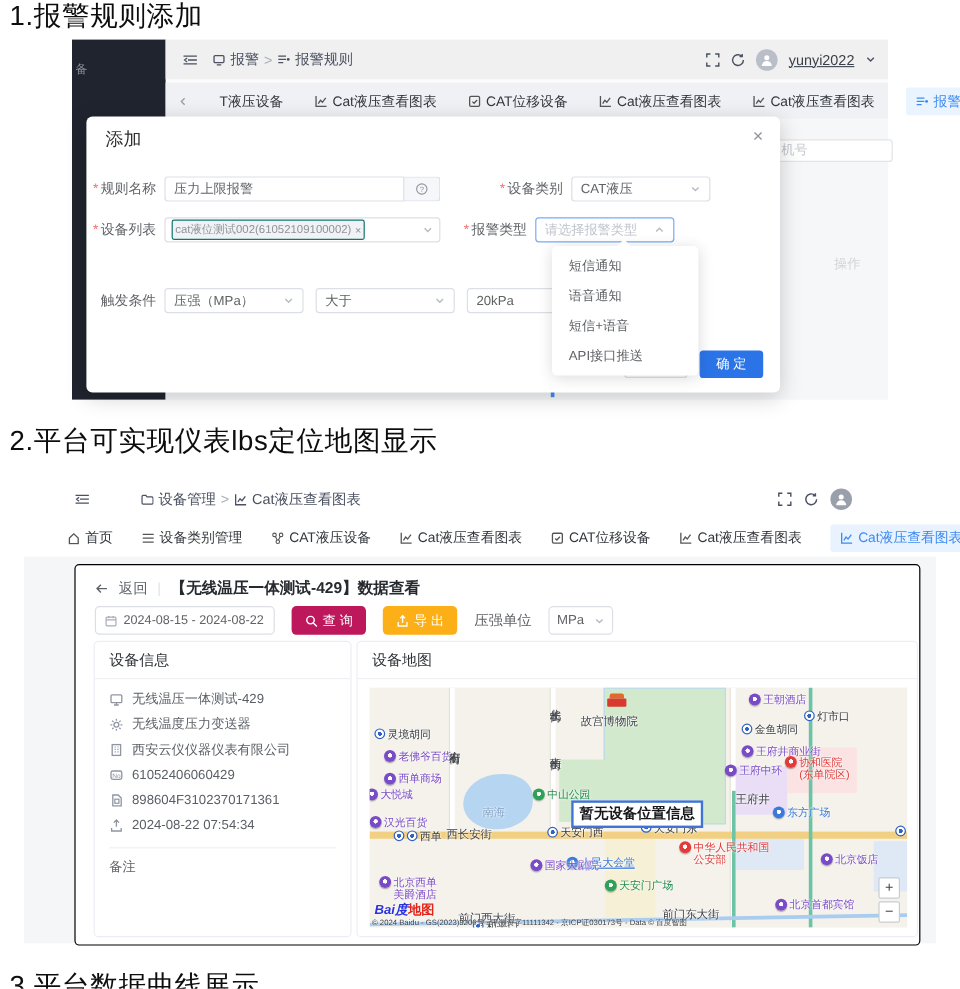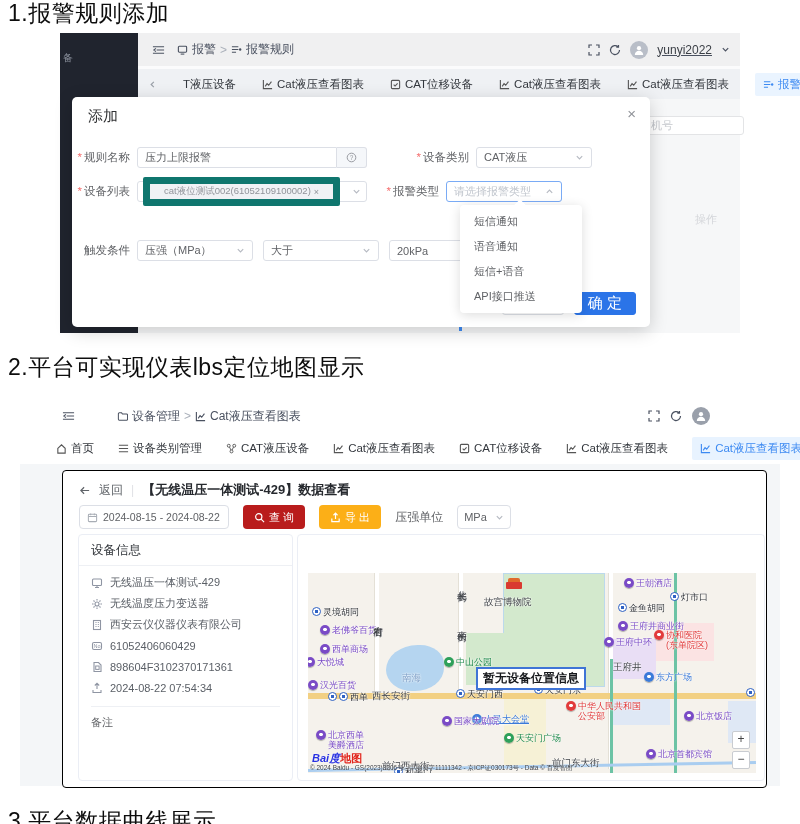--- a/index.html
+++ b/index.html
@@ -37,33 +37,33 @@
   .m-row{position:absolute;left:0;display:flex;align-items:center;height:21px;}
   .r1{top:50px;} .r2{top:84px;} .r3{top:113px;} .r4{top:143px;}
   .m-lab{width:58px;text-align:right;color:#606266;font-size:11.5px;flex:none;margin-right:7px;white-space:nowrap;}
   .star{color:#f56c6c;margin-right:2px;}
   .ctrl{height:21px;border:1px solid #dcdfe6;border-radius:3px;background:#fff;display:flex;align-items:center;
         font-size:11px;color:#606266;padding:0 7px;box-sizing:border-box;position:relative;}
   .chev{margin-left:auto;color:#b6bac2;display:inline-flex;}
   .append{height:21px;width:30px;border:1px solid #dcdfe6;border-left:none;border-radius:0 3px 3px 0;background:#f5f7fa;
           display:flex;align-items:center;justify-content:center;box-sizing:border-box;color:#909399;}
   .noleft{border-radius:3px 0 0 3px;}
-  .tag{background:#f0f2f5;border:7px solid #0f766e;border-radius:2px;color:#909399;font-size:9.5px;
-       padding:1px 14px;display:inline-flex;align-items:center;gap:3px;white-space:nowrap;}
+  .tag{background:#f0f2f5;border:1px solid #0f766e;border-radius:2px;color:#909399;font-size:9.5px;
+       padding:1px 2px;display:inline-flex;align-items:center;gap:3px;white-space:nowrap;}
   .tag i{font-style:normal;color:#909399;font-size:9px;}
   .focusblue{border-color:#7aabf5;}
   .placeholder{color:#bfc4cc;}
   .blurmask{width:66px;height:9px;background:#c7cad0;border-radius:2px;filter:blur(2px);}
   .counter{position:absolute;right:6px;font-size:10px;color:#c0c4cc;}
   .dropdown{position:absolute;left:388px;top:108px;width:122px;background:#fff;border-radius:4px;z-index:6;
             box-shadow:0 2px 12px rgba(0,0,0,.14);padding:4px 0;}
   .dropdown:before{content:"";position:absolute;top:-4px;left:56px;width:8px;height:8px;background:#fff;transform:rotate(45deg);}
   .dd-item{padding:5px 14px;font-size:11px;color:#606266;cursor:pointer;}
   .m-foot{position:absolute;right:14px;bottom:12px;display:flex;gap:10px;}
-  .btn{height:23px;padding:0 13px;border-radius:3px;font-size:15px;display:flex;align-items:center;cursor:pointer;box-sizing:border-box;}
+  .btn{height:23px;padding:0 13px;border-radius:3px;font-size:11px;display:flex;align-items:center;cursor:pointer;box-sizing:border-box;}
   .btn.plain{border:1px solid #dcdfe6;color:#606266;background:#fff;}
   .btn.primary{background:#2b74e8;color:#fff;border:1px solid #2b74e8;}
 
   
   .shot2{position:absolute;left:20px;top:400px;width:760px;height:386px;background:#fff;}
   .s2-head{position:absolute;left:0;top:0;right:0;height:32px;background:#fff;display:flex;align-items:center;
            font-size:12px;color:#4a5160;}
   .s2-head .crumb{display:flex;align-items:center;gap:4px;margin-left:42px;}
   .s2-right{margin-left:auto;display:flex;align-items:center;gap:10px;margin-right:70px;}
   .s2-tabs{position:absolute;left:0;top:32px;right:0;height:32px;background:#fff;display:flex;align-items:center;
@@ -71,21 +71,21 @@
   .s2-tabs .tab.active{background:#e8f3ff;}
   .s2-content{position:absolute;left:0;top:64px;right:0;bottom:0;background:#f4f6f8;}
   .card{position:absolute;left:42px;top:6px;width:703px;height:316px;background:#fff;border-radius:4px;border:1px solid #000000;}
   .backrow{position:absolute;left:16px;top:10px;display:flex;align-items:center;gap:8px;font-size:12px;color:#5f6368;}
   .backrow .vdiv{color:#e0e2e6;}
   .backrow b{font-size:13px;color:#26292e;}
   .toolbar{position:absolute;left:16px;top:34px;display:flex;align-items:center;gap:14px;}
   .datebox{width:150px;height:24px;border:1px solid #dcdfe6;border-radius:4px;display:flex;align-items:center;gap:5px;
            padding:0 7px;font-size:10.5px;color:#606266;box-sizing:border-box;}
   .btn2{height:24px;padding:0 11px;border-radius:4px;color:#fff;font-size:11px;display:flex;align-items:center;gap:4px;cursor:pointer;}
-  .btn2.query{background:#b91c1c;}
+  .btn2.query{background:#be185d;}
   .btn2.export{background:#fcaf17;}
   .unitlab{font-size:12px;color:#606266;}
   .unitsel{width:54px;height:24px;border:1px solid #dcdfe6;border-radius:4px;display:flex;align-items:center;
            font-size:11px;color:#606266;padding:0 6px;box-sizing:border-box;}
   .panel{position:absolute;background:#fff;border:1px solid #ebeef5;border-radius:4px;box-sizing:border-box;}
   .panel.pleft{left:15px;top:63px;width:215px;height:247px;}
   .panel.pright{left:234px;top:63px;width:468px;height:247px;}
   .p-head{height:30px;line-height:30px;padding-left:12px;font-size:12.5px;color:#2f3338;border-bottom:1px solid #eef0f4;}
   .inforow{display:flex;align-items:center;gap:7px;font-size:11px;color:#5a5f66;padding:5px 12px;height:11px;}
   .inforow .iic{color:#8f95a3;display:inline-flex;flex:none;}
@@ -561,20 +561,21 @@
                 </svg>
               </span>
               <span>2024-08-22 07:54:34</span>
             </div>
           </div>
         <div class="pl-div"></div>
         <div class="remark">备注</div>
       </div>
 
       <div class="panel pright">
+        <div class="p-head">设备地图</div>
         <div class="map" id="map">
 
           <div class="mdecor" style="left:195px;top:0;width:100px;height:112px;background:#d3e9cd;border:1px solid #bcd9ec"></div>
           <div class="mdecor" style="left:158px;top:60px;width:40px;height:52px;background:#d3e9cd"></div>
           <div class="mdecor" style="left:78px;top:72px;width:58px;height:46px;background:#b5d5f0;border-radius:60% 45% 55% 50%"></div>
           <div class="mdecor" style="left:196px;top:126px;width:42px;height:66px;background:#f6f1d6"></div>
           <div class="mdecor" style="left:300px;top:66px;width:48px;height:40px;background:#e9def5"></div>
           <div class="mdecor" style="left:348px;top:50px;width:58px;height:38px;background:#fbe3e3"></div>
           <div class="mdecor" style="left:300px;top:120px;width:62px;height:32px;background:#dfe8f5"></div>
           <div class="mdecor" style="left:420px;top:128px;width:28px;height:42px;background:#dfe8f5"></div>

